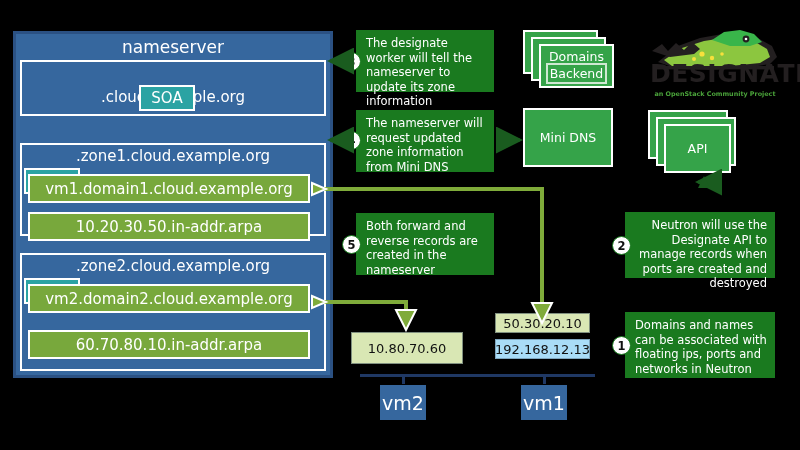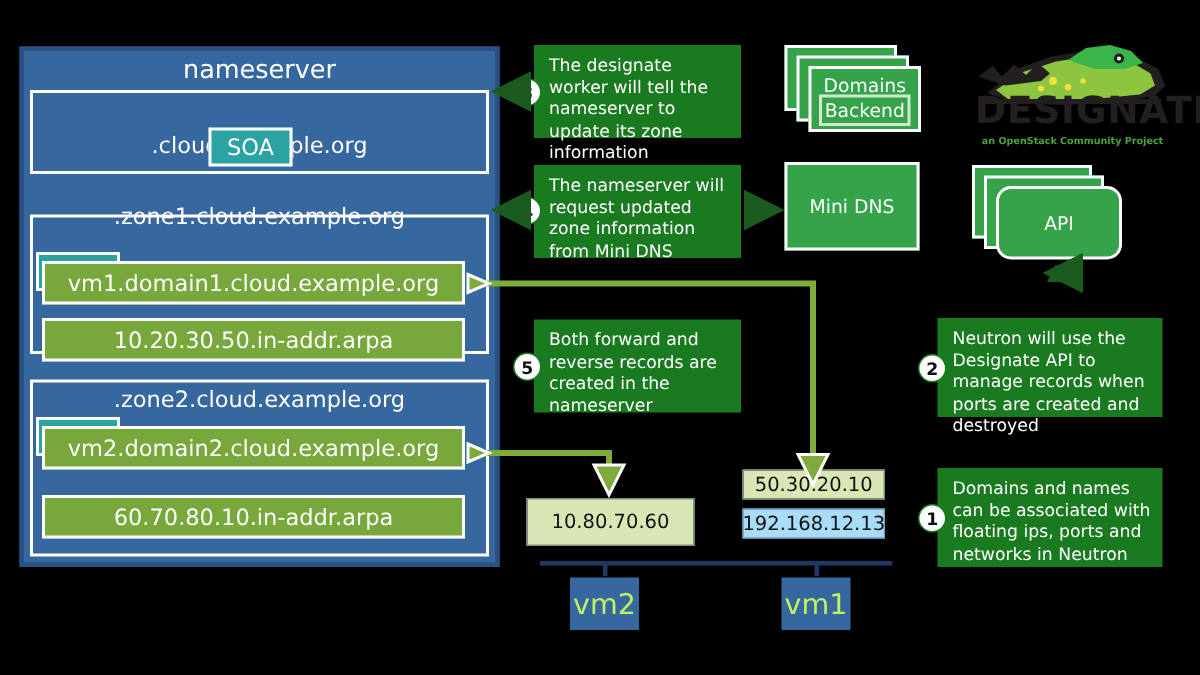--- a/index.html
+++ b/index.html
@@ -15,21 +15,21 @@
 
   .zonebox{background:#36679e;border:2px solid #ffffff;}
   #zone-root{left:20px;top:60px;width:306px;height:56px;}
   #zone-root-label{left:20px;top:62px;width:306px;height:22px;
      display:flex;align-items:center;justify-content:center;font-size:15px;margin-top:24px;}
   #soa-badge{left:139px;top:85px;width:56px;height:26px;background:#2ba3a3;
      border:2px solid #ffffff;display:flex;align-items:center;justify-content:center;
      font-size:15px;}
 
   #zone-1{left:20px;top:143px;width:306px;height:93px;}
-  #zone-1-label{left:20px;top:133px;width:306px;height:22px;
+  #zone-1-label{left:20px;top:145px;width:306px;height:22px;
      display:flex;align-items:center;justify-content:center;font-size:15px;}
   #zone-2{left:20px;top:253px;width:306px;height:118px;}
   #zone-2-label{left:20px;top:255px;width:306px;height:22px;
      display:flex;align-items:center;justify-content:center;font-size:15px;}
 
   .teal-peek{background:#2ba3a3;border:2px solid #ffffff;}
   #teal-peek-1{left:24px;top:168px;width:56px;height:26px;}
   #teal-peek-2{left:24px;top:278px;width:56px;height:26px;}
 
   .rec{background:#78a83c;border:2px solid #ffffff;
@@ -38,21 +38,21 @@
   #rec-arpa1{left:28px;top:212px;width:282px;height:29px;}
   #rec-vm2{left:28px;top:284px;width:282px;height:29px;}
   #rec-arpa2{left:28px;top:330px;width:282px;height:29px;}
 
   
   .callout{background:#1a7a1f;padding:6px 8px 6px 10px;font-size:11.5px;
      line-height:1.27;color:#fff;}
   #callout-3{left:356px;top:30px;width:138px;height:62px;}
   #callout-4{left:356px;top:110px;width:138px;height:62px;}
   #callout-5{left:356px;top:213px;width:138px;height:62px;}
-  #callout-2{left:625px;top:212px;width:150px;height:66px;}
+  #callout-2{left:625px;top:212px;width:150px;height:66px;text-align:right;}
   #callout-1{left:625px;top:312px;width:150px;height:66px;}
 
   .badge{width:19px;height:19px;border-radius:50%;background:#fff;color:#111;
      font-size:11.5px;display:flex;align-items:center;justify-content:center;
      border:1px solid #1a7a1f;font-weight:bold;}
   #badge-3{left:342px;top:52px;}
   #badge-4{left:342px;top:131px;}
   #badge-5{left:342px;top:235px;}
   #badge-2{left:612px;top:236px;}
   #badge-1{left:612px;top:336px;}
@@ -64,32 +64,32 @@
   #svc-stack-b{left:531px;top:37px;width:75px;height:44px;}
   #svc-worker{left:539px;top:44px;width:75px;height:44px;
        display:block;padding-top:3px;text-align:center;}
   #svc-worker-label{font-size:12.5px;}
   #svc-backend{left:546px;top:63px;width:61px;height:21px;background:#35a349;
        border:2px solid #cfe8d2;display:flex;align-items:center;
        justify-content:center;font-size:12.5px;}
   #svc-minidns{left:523px;top:108px;width:90px;height:59px;}
   #api-stack-a{left:648px;top:110px;width:80px;height:49px;}
   #api-stack-b{left:656px;top:117px;width:80px;height:49px;}
-  #api-box{left:664px;top:124px;width:84px;height:49px;border-radius:10px;}
+  #api-box{left:664px;top:124px;width:67px;height:49px;}
 
   
   .chip{display:flex;align-items:center;justify-content:center;font-size:13px;
         color:#111;border:1px solid #7f8f7f;}
   #ip-vm2{left:351px;top:332px;width:112px;height:32px;background:#d9e7b4;}
   #ip-vm1-float{left:495px;top:313px;width:95px;height:20px;background:#d9e7b4;}
   #ip-vm1-fixed{left:495px;top:339px;width:95px;height:20px;background:#a9dcf7;
         border:1px solid #7fa6bf;}
 
   .vm{background:#36679e;display:flex;align-items:center;justify-content:center;
-      font-size:19px;color:#bef264;}
+      font-size:19px;color:#ffffff;}
   #vm2-box{left:380px;top:385px;width:46px;height:35px;}
   #vm1-box{left:521px;top:385px;width:46px;height:35px;}
 
   #net-line{left:360px;top:374px;width:235px;height:3px;background:#1f3864;}
   .net-tick{width:3px;height:10px;background:#1f3864;}
   #net-tick-2{left:402px;top:374px;}
   #net-tick-1{left:543px;top:374px;}
   #logo-word{left:650px;top:62px;width:130px;height:24px;color:#231f20;
      font-size:25px;font-weight:bold;letter-spacing:.5px;text-align:center;
      line-height:24px;}

